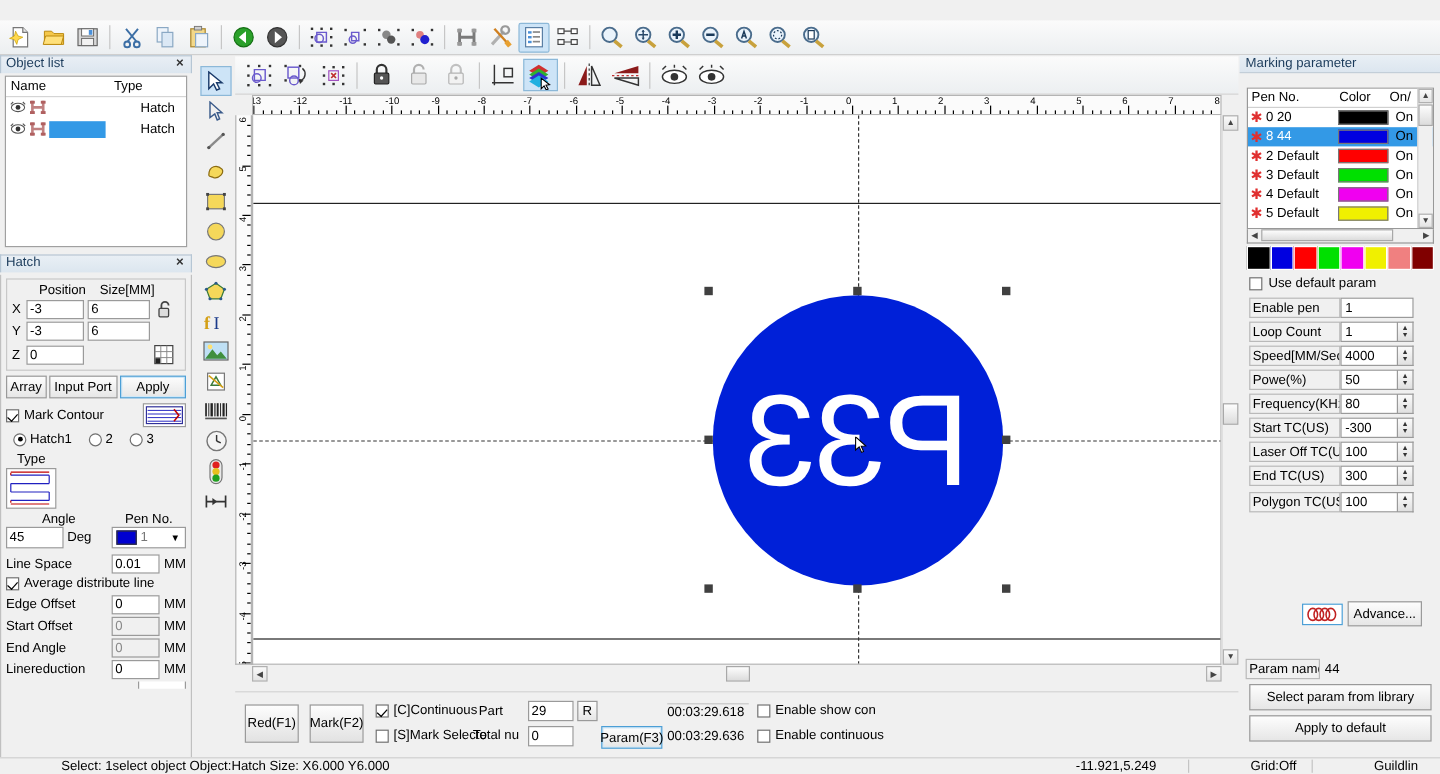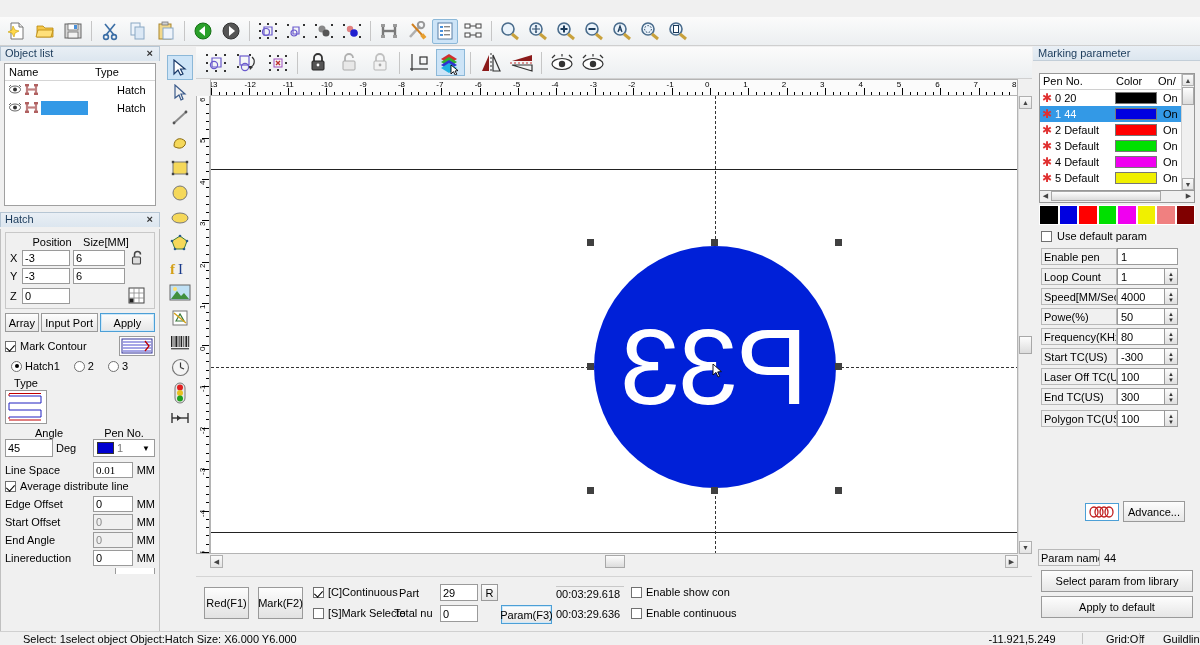--- a/index.html
+++ b/index.html
@@ -206,21 +206,21 @@
     display: flex; flex-direction: column; align-items: center; justify-content: center;
   }
   .spin i { font-style: normal; font-size: 6px; line-height: 6px; color: #333; }
 
   
   #statusbar {
     position: absolute; left: 0; top: 631px; width: 1200px; height: 14px;
     background: #f0f0f0; border-top: 1px solid #d0d0d0;
     display: flex; align-items: center; font-size: 11px;
   }
-  .sb-cell { padding: 0 23px; height: 14px; display: flex; align-items: center; }
+  .sb-cell { padding: 0 5px; height: 14px; display: flex; align-items: center; margin-left: 46px; }
   .sb-div { width: 1px; height: 11px; background: #c4c4c4; }
 
   
   svg { display: block; }
 </style>
 </head>
 <body>
 
 <div id="app">
 
@@ -636,21 +636,21 @@
             <div style="display:flex;align-items:center;border:1px solid #9a9a9a;background:#fff;height:18px;">
               <span style="width:17px;height:12px;background:#0000d0;margin:0 3px;border:1px solid #333;"></span>
               <span style="flex:1;color:#777">1</span>
               <span style="font-size:8px;padding-right:4px;">▼</span>
             </div>
           </div>
         </div>
 
         <div class="row" style="margin-top:5px">
           <span style="flex:1">Line Space</span>
-          <input class="fld" style="width: 40px; font-family: Liberation Serif, serif;" value="0.01">
+          <input class="fld" style="width: 40px;" value="0.01">
           <span style="width:22px;text-align:right">MM</span>
         </div>
 
         <div class="row" style="margin-bottom:4px">
           <span class="cbx on"></span>
           <span style="margin-left:4px">Average distribute line</span>
         </div>
 
         <div class="row">
           <span style="flex:1">Edge Offset</span>
@@ -1213,21 +1213,21 @@
         <div class="pl-h">On/</div>
       </div>
       <div class="pl-row">
         <span class="pl-star">✱</span>
         <span class="pl-pen">0 20</span>
         <span class="pl-color" style="background:#000000"></span>
         <span class="pl-on">On</span>
       </div>
       <div class="pl-row sel">
         <span class="pl-star">✱</span>
-        <span class="pl-pen">1 44</span>
+        <span class="pl-pen">8 44</span>
         <span class="pl-color" style="background:#0000e0"></span>
         <span class="pl-on" style="color:#000">On</span>
       </div>
       <div class="pl-row">
         <span class="pl-star">✱</span>
         <span class="pl-pen">2 Default</span>
         <span class="pl-color" style="background:#ff0000"></span>
         <span class="pl-on">On</span>
       </div>
       <div class="pl-row">

